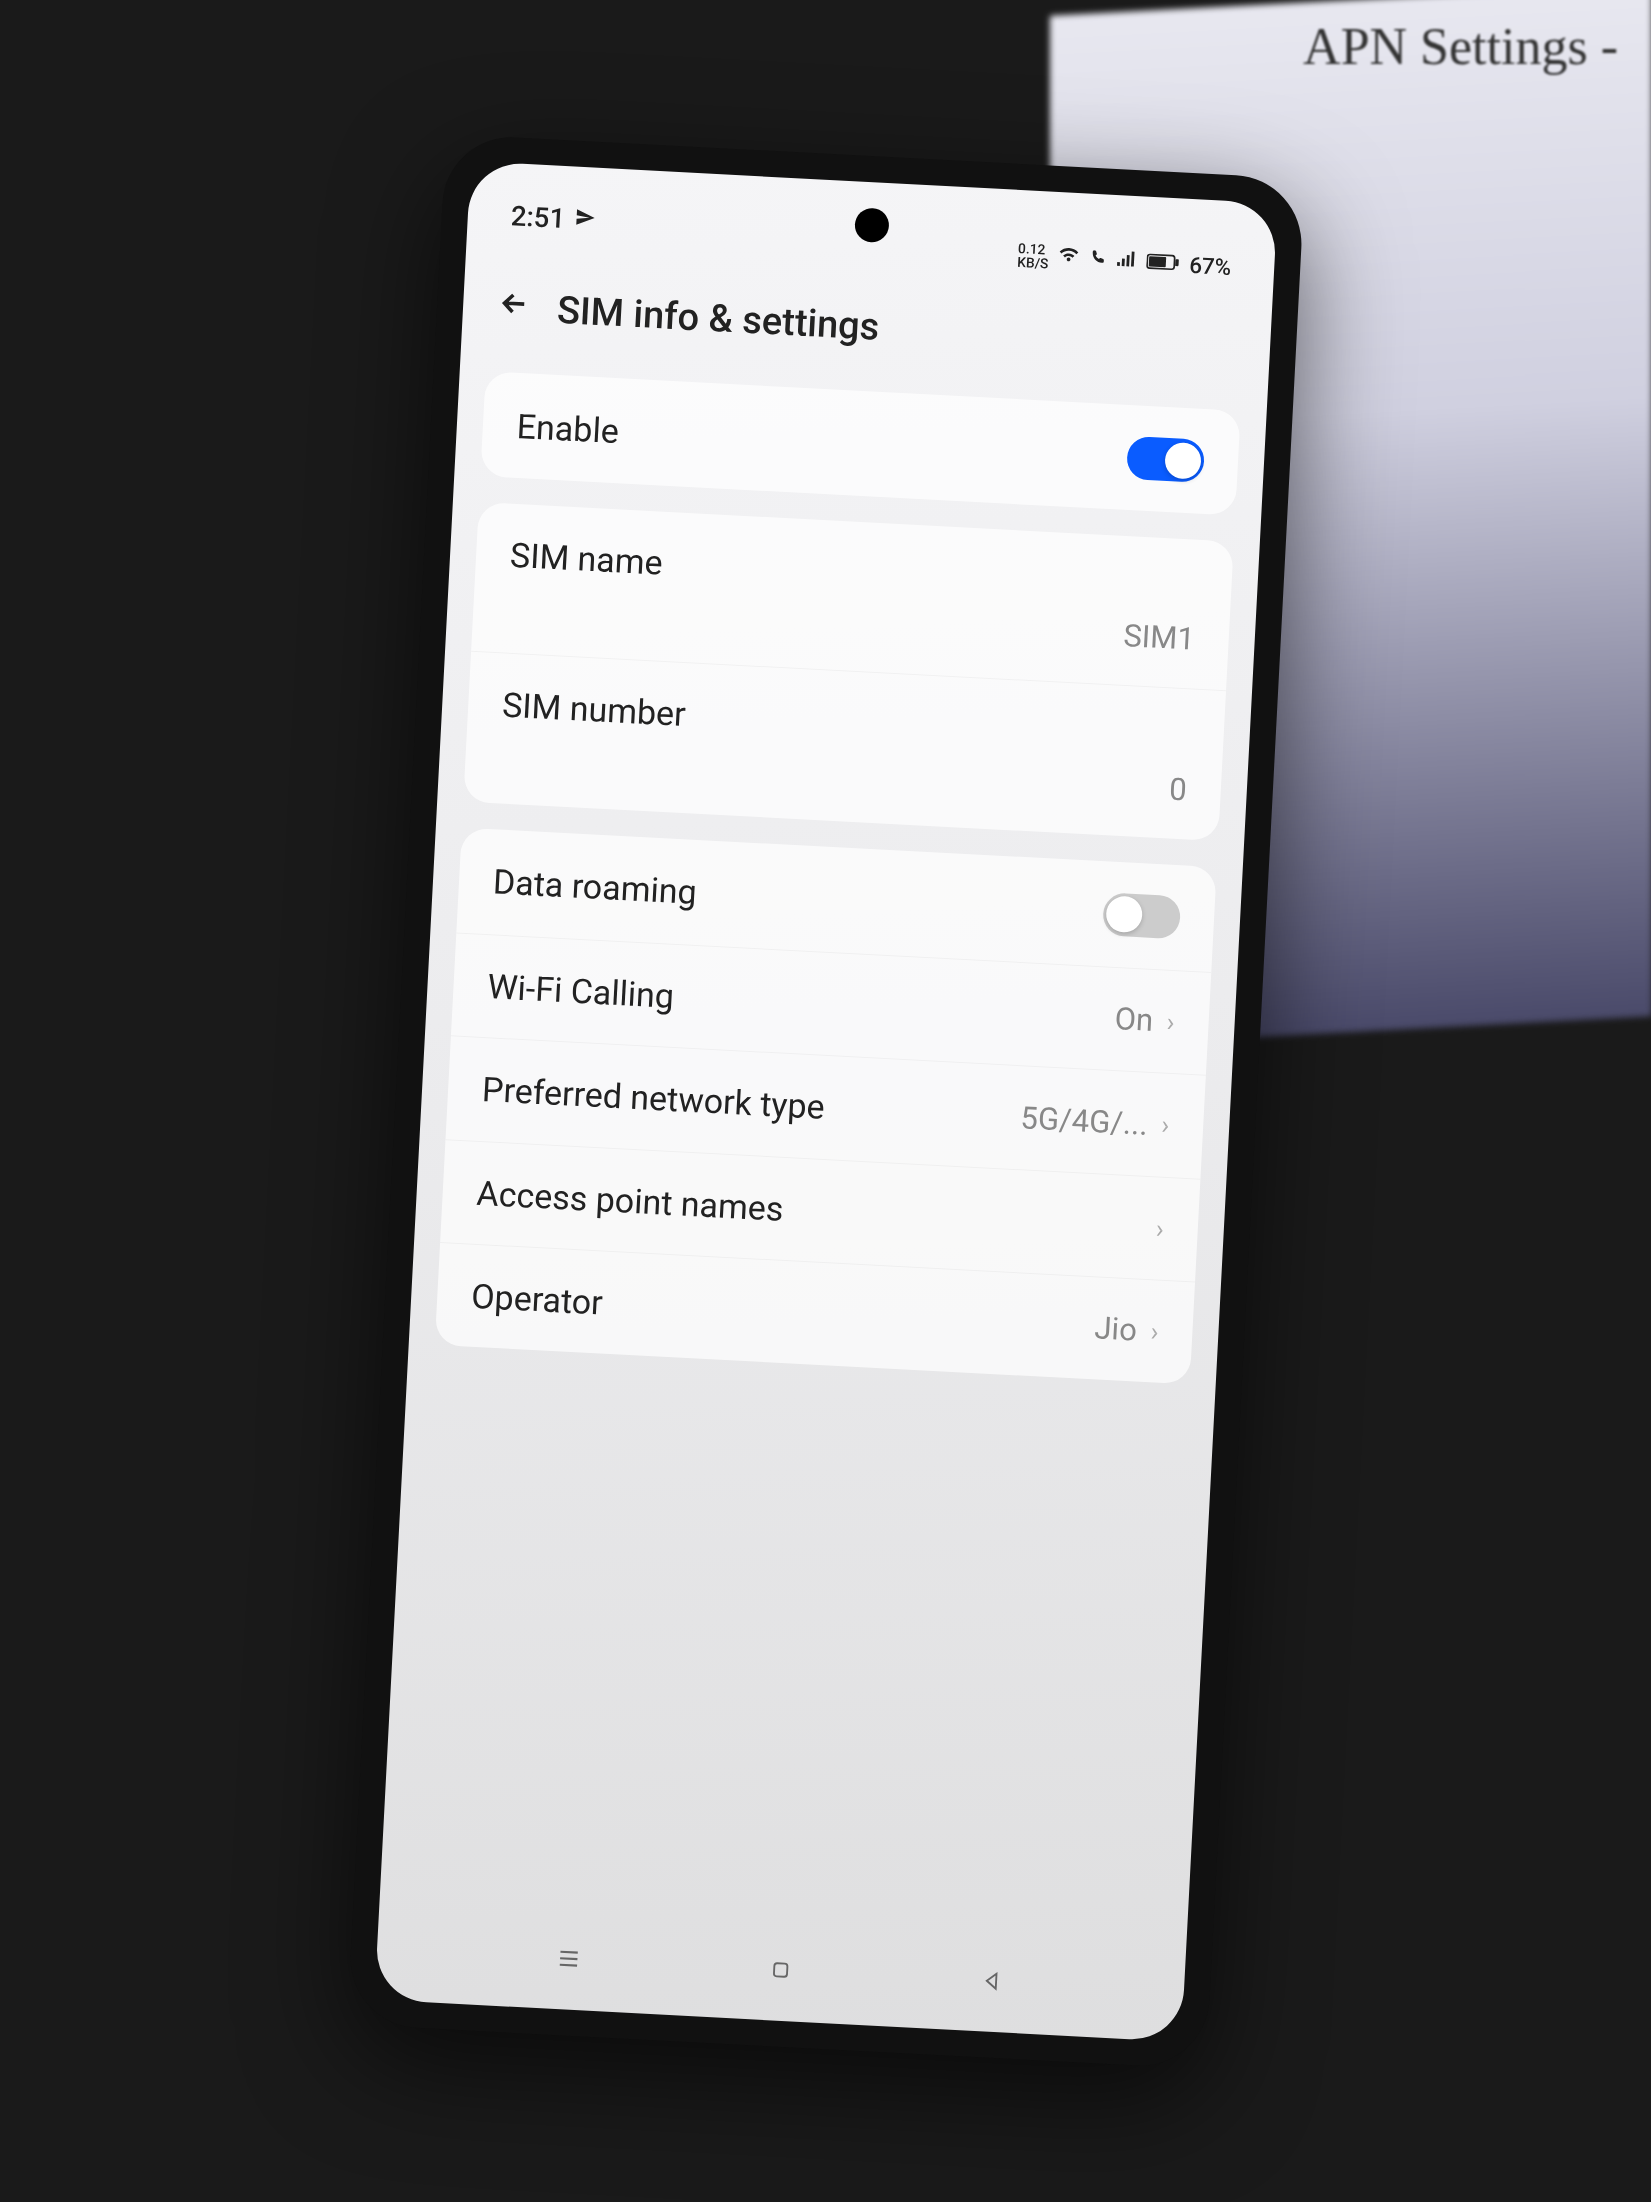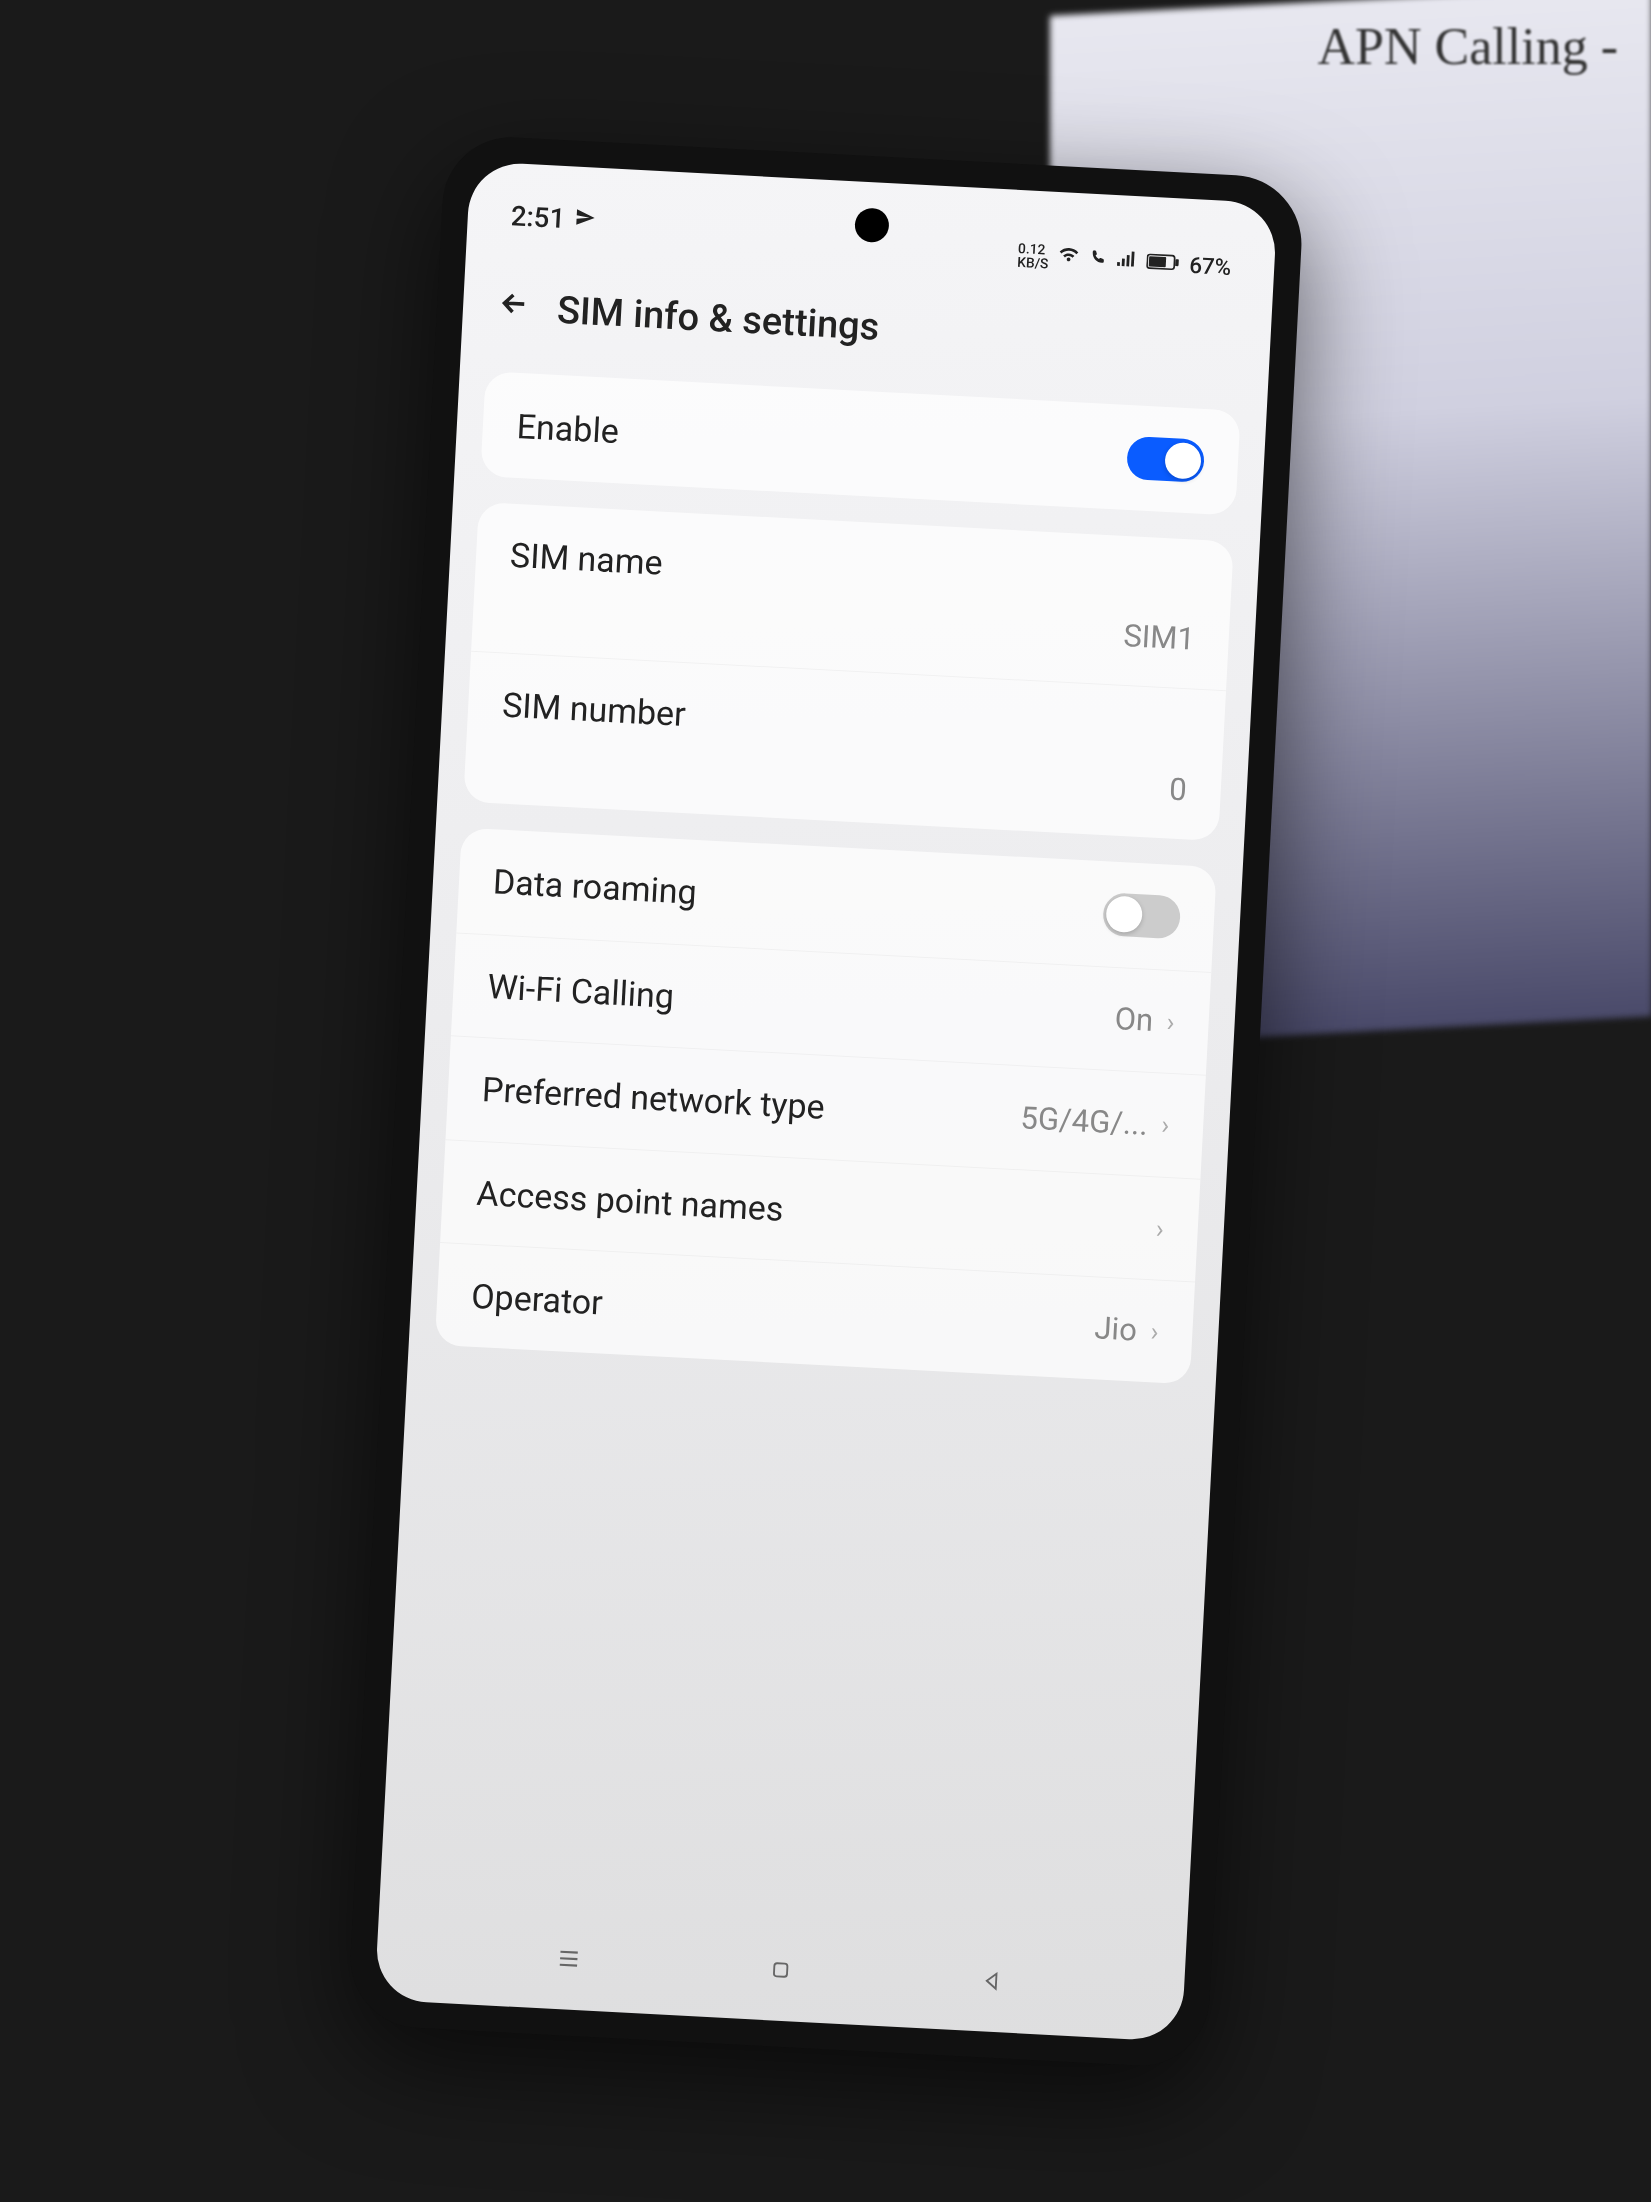--- a/index.html
+++ b/index.html
@@ -133,21 +133,21 @@
     padding: 26px 86px 34px 86px;
     font-size: 31px;
     color: #666;
   }
   .nav-item { width: 34px; height: 34px; display: flex; align-items: center; justify-content: center; }
 </style>
 </head>
 <body>
 
 <div class="bg-monitor"></div>
-<div class="bg-monitor-text">APN Calling -</div>
+<div class="bg-monitor-text">APN Settings -</div>
 
 <div class="phone">
   <div class="screen">
     <div class="camera-hole"></div>
 
     <div class="status-bar">
       <div class="status-left">
         <span>2:51</span>
         <span class="send-icon">
           <svg width="20.6" height="20.6" viewBox="0 0 24 24" fill="#222">

